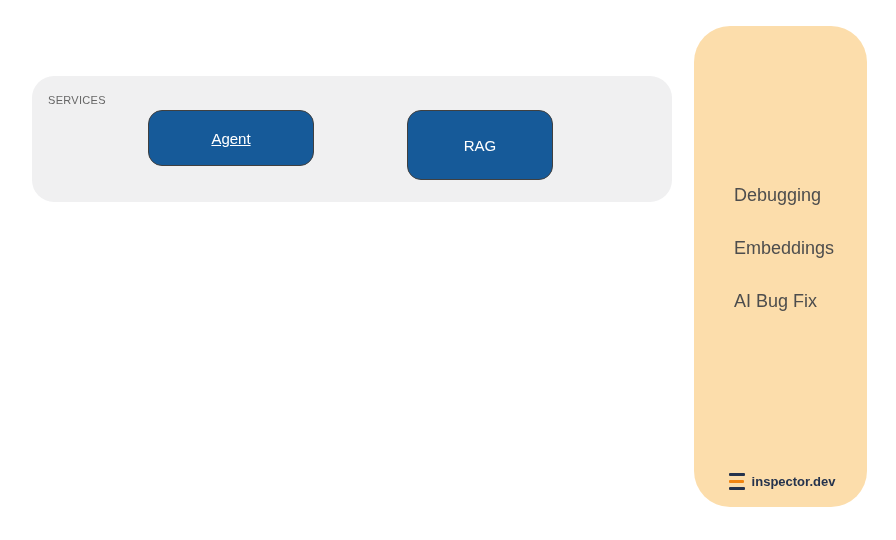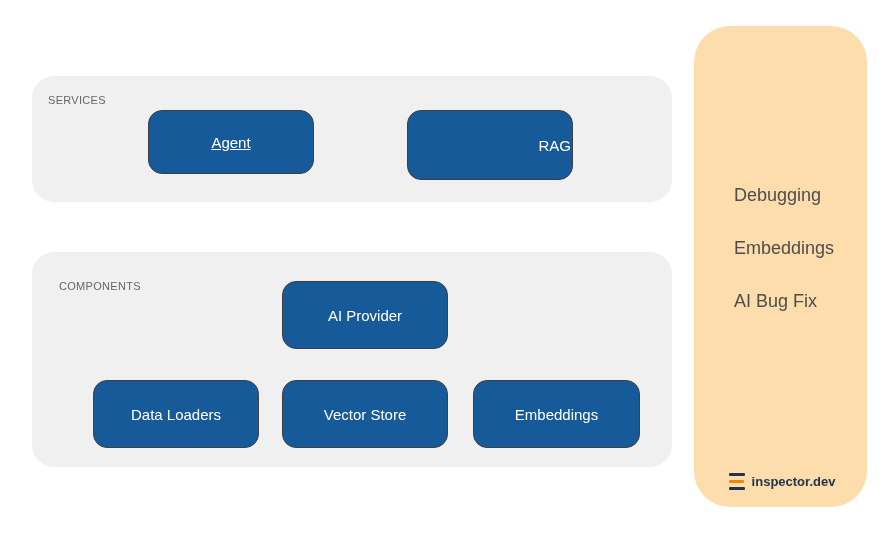--- a/index.html
+++ b/index.html
@@ -46,22 +46,22 @@
     align-items: center;
     justify-content: center;
     background: var(--node-fill);
     border: 1px solid var(--node-border);
     border-radius: 14px;
     color: var(--node-text);
     font-size: 15px;
     cursor: pointer;
   }
   
-  .node-agent        { left: 115px; top: 33px; width: 166px; height: 64px; text-decoration: underline; }
-  .node-rag          { left: 374px; top: 33px; width: 166px; height: 70px; justify-content: flex-end; }
+  .node-agent        { left: 115px; top: 33px; width: 166px; height: 56px; text-decoration: underline; }
+  .node-rag          { left: 374px; top: 33px; width: 146px; height: 70px; }
   
   .node-ai-provider  { left: 249px; top: 28px;  width: 166px; height: 68px; }
   .node-data-loaders { left: 60px;  top: 127px; width: 166px; height: 68px; }
   .node-vector-store { left: 249px; top: 127px; width: 166px; height: 68px; }
   .node-embeddings   { left: 440px; top: 127px; width: 167px; height: 68px; }
   .sidebar {
     position: absolute;
     left: 690px;
     top: 22px;
     width: 173px;
@@ -131,35 +131,20 @@
   <section class="panel panel-services">
     <div class="panel-label">SERVICES</div>
     <div class="node node-agent">
       <span>Agent</span>
     </div>
     <div class="node node-rag">
       <span>RAG</span>
     </div>
   </section>
 
-  <section class="panel panel-components">
-    <div class="panel-label">COMPONENTS</div>
-    <div class="node node-ai-provider">
-      <span>AI Provider</span>
-    </div>
-    <div class="node node-data-loaders">
-      <span>Data Loaders</span>
-    </div>
-    <div class="node node-vector-store">
-      <span>Vector Store</span>
-    </div>
-    <div class="node node-embeddings">
-      <span>Embeddings</span>
-    </div>
-  </section>
 
   <aside class="sidebar">
     <div class="side-menu">
       <div class="side-item">Debugging</div>
       <div class="side-item">Embeddings</div>
       <div class="side-item">AI Bug Fix</div>
     </div>
     <div class="brand">
       <span class="brand-icon">
         <i class="b1"></i>

